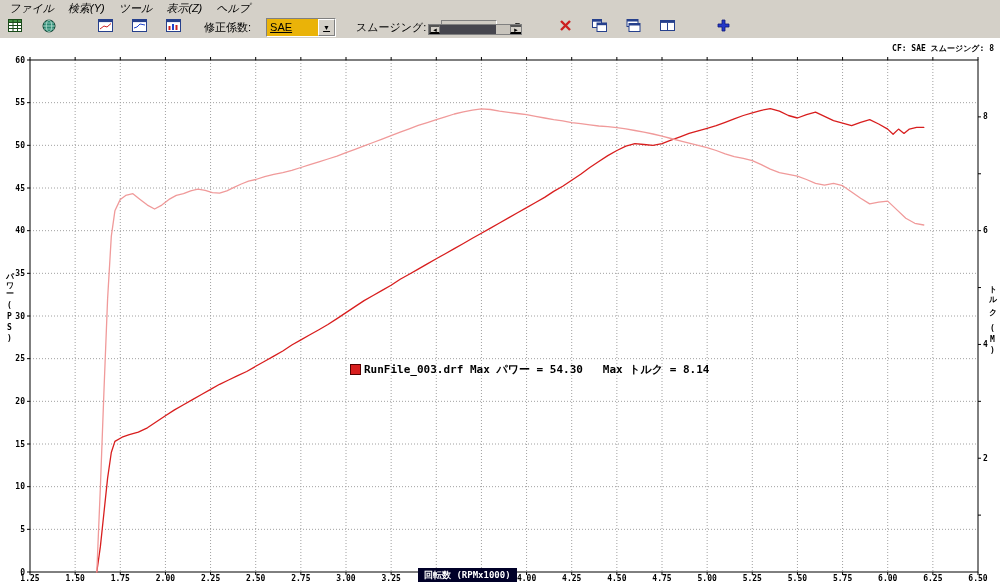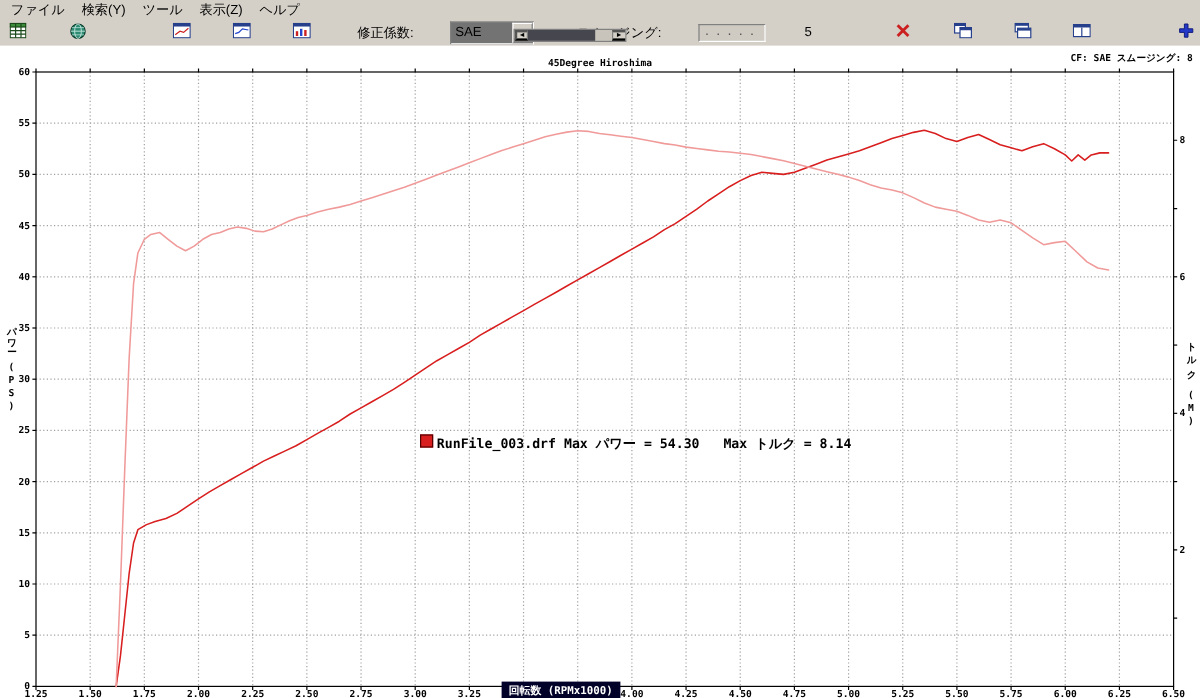--- a/index.html
+++ b/index.html
@@ -3,31 +3,31 @@
 <meta charset="utf-8">
 <style>
   html,body{margin:0;padding:0;}
   body{width:1000px;height:582px;overflow:hidden;background:#d4d0c8;
        font-family:"Liberation Sans",sans-serif;}
   .app{position:relative;width:1000px;height:582px;}
 
   
   .menubar{height:16px;display:flex;align-items:center;padding-left:2px;
            font-size:11px;background:#d4d0c8;}
-  .menu-item{padding:1px 7px;cursor:default;}
+  .menu-item{padding:1px 7px;cursor:default;font-style:italic;}
 
   
   .toolbar{position:relative;height:22px;display:flex;align-items:center;
-           gap:12px;padding-left:4px;background:#d4d0c8;justify-content:space-between;}
+           gap:12px;padding-left:4px;background:#d4d0c8;}
   .tbtn{width:22px;height:20px;display:flex;align-items:center;justify-content:center;
         background:transparent;border:1px solid transparent;padding:0;}
   .tsep{width:10px;height:1px;}
   .tlabel{font-size:11px;margin:0 3px 0 8px;white-space:nowrap;}
-  .combo{width:68px;height:17px;background:#737373;border:1px solid;
-         border-color:#808080 #fff #fff #808080;display:flex;align-items:center;}
+  .combo{width:68px;height:17px;background:#eab308;border:1px solid;
+         border-color:#808080 #fff #fff #808080;display:flex;align-items:center;text-decoration:underline;}
   .combo-val{flex:1;padding-left:3px;font-size:11px;}
   .combo-arrow{width:15px;height:15px;background:#d4d0c8;border:1px solid;
                border-color:#fff #808080 #808080 #fff;font-size:7px;
                display:flex;align-items:center;justify-content:center;}
   .smooth-box{width:54px;height:13px;border:1px solid;
               border-color:#808080 #fff #fff #808080;background:#cfcbc3;
               display:flex;align-items:center;justify-content:center;
               color:#555;font:9px "DejaVu Sans Mono",monospace;letter-spacing:4px;}
   .tval{font-size:11px;margin-left:5px;}
   .mini-scroll{position:absolute;left:428px;top:8px;width:92px;height:9px;
@@ -45,21 +45,21 @@
   .chart-title{position:absolute;left:340px;width:320px;top:1px;text-align:center;
                font:bold 8px "DejaVu Sans Mono",monospace;letter-spacing:1px;}
   .chart-subtitle{position:absolute;left:340px;width:320px;top:10px;text-align:center;
                   font:bold 8px "DejaVu Sans Mono",monospace;}
   .corner-note{position:absolute;right:6px;top:5px;
                font:bold 8px "DejaVu Sans Mono",monospace;}
   .v-label{position:absolute;writing-mode:vertical-rl;text-orientation:upright;
            font:bold 8px "DejaVu Sans Mono",monospace;letter-spacing:2px;}
   .v-left{left:3px;top:228px;}
   .v-right{left:986px;top:242px;}
-  .legend{position:absolute;left:350px;top:324px;display:flex;align-items:flex-start;
+  .legend{position:absolute;left:350px;top:324px;display:flex;align-items:center;
           font:bold 11px "DejaVu Sans Mono",monospace;white-space:pre;}
   .legend-marker{width:9px;height:9px;margin-right:3px;border:1px solid #500;background:#cc1111;}
   .x-label{position:absolute;left:418px;top:530px;background:#000028;color:#fff;
            font:bold 9px "DejaVu Sans Mono",monospace;padding:1px 6px 2px;}
 </style>
 </head>
 <body>
 
 <div class="app">
 
@@ -303,21 +303,20 @@
         <line x1="978" y1="192.66666666666669" x2="981" y2="192.66666666666669" stroke="#000"></line>
         <line x1="978" y1="135.77777777777777" x2="981" y2="135.77777777777777" stroke="#000"></line>
         <line x1="978" y1="78.88888888888891" x2="981" y2="78.88888888888891" stroke="#000"></line>
         <text x="983" y="422.72222222222223" text-anchor="start" font-size="8">2</text>
         <text x="983" y="308.94444444444446" text-anchor="start" font-size="8">4</text>
         <text x="983" y="195.16666666666669" text-anchor="start" font-size="8">6</text>
         <text x="983" y="81.38888888888891" text-anchor="start" font-size="8">8</text>
         <polyline points="96.8,534.0 100.4,508.4 104.0,474.3 107.6,440.1 111.3,414.5 114.9,403.4 122.1,399.2 129.3,396.6 138.3,394.1 147.4,389.8 156.4,383.8 165.4,377.8 174.5,371.9 183.5,366.7 192.5,361.6 201.5,356.5 210.6,351.4 219.6,346.3 228.6,342.0 237.7,337.7 246.7,333.5 255.7,328.3 264.7,323.2 273.8,318.1 282.8,313.0 291.8,307.0 300.9,301.9 309.9,296.8 318.9,291.7 327.9,286.5 337.0,280.6 346.0,274.6 355.0,268.6 364.1,262.6 373.1,257.5 382.1,252.4 391.1,247.3 400.2,241.3 409.2,236.2 418.2,231.1 427.3,225.9 436.3,220.8 445.3,215.7 454.3,210.6 463.4,205.5 472.4,200.3 481.4,195.2 490.5,190.1 499.5,185.0 508.5,179.9 517.5,174.7 526.6,169.6 535.6,164.5 544.6,159.4 553.7,153.4 562.7,148.3 571.7,142.3 580.7,136.3 589.8,129.5 598.8,123.5 607.8,117.6 616.9,112.5 625.9,108.2 634.9,105.6 643.9,106.5 653.0,107.3 662.0,105.6 671.0,102.2 680.1,98.8 689.1,95.4 698.1,92.8 707.1,90.3 716.2,87.7 725.2,84.3 734.2,80.9 743.3,77.5 752.3,74.9 761.3,72.3 770.3,70.6 779.4,73.2 788.4,77.5 797.4,80.0 806.5,76.6 815.5,74.1 824.5,78.3 833.5,82.6 842.6,85.1 851.6,87.7 860.6,84.3 869.7,81.7 878.7,86.0 887.7,91.1 893.1,96.2 898.5,91.1 904.0,95.4 909.4,91.1 916.6,89.4 923.8,89.4" fill="none" stroke="#d81e1e" stroke-width="1.3" stroke-linejoin="round" stroke-linecap="round"></polyline>
         <polyline points="96.8,534.0 100.4,448.7 104.0,352.0 107.6,260.9 111.3,198.4 114.9,172.8 120.3,161.4 125.7,157.4 132.9,155.7 140.1,161.4 147.4,167.1 154.6,171.0 161.8,167.1 169.0,161.4 176.3,157.4 183.5,155.7 190.7,152.8 197.9,151.1 205.2,152.3 212.4,154.6 219.6,155.1 226.8,152.8 234.0,149.4 241.3,146.0 248.5,143.2 255.7,141.5 264.7,138.6 273.8,136.3 282.8,134.6 291.8,132.4 300.9,129.5 309.9,126.7 318.9,123.8 327.9,121.0 337.0,118.1 346.0,114.7 355.0,111.3 364.1,107.9 373.1,104.5 382.1,101.1 391.1,97.7 400.2,94.2 409.2,90.8 418.2,87.4 427.3,84.6 436.3,81.7 445.3,78.9 454.3,76.0 463.4,73.8 472.4,72.1 481.4,70.9 490.5,71.5 499.5,73.2 508.5,74.3 517.5,75.5 526.6,76.6 535.6,78.3 544.6,80.0 553.7,81.7 562.7,82.9 571.7,84.6 580.7,85.7 589.8,86.9 598.8,88.0 607.8,88.6 616.9,89.7 625.9,90.8 634.9,92.5 643.9,94.2 653.0,96.0 662.0,98.2 671.0,100.5 680.1,102.8 689.1,105.1 698.1,107.3 707.1,109.6 716.2,112.5 725.2,115.9 734.2,118.7 743.3,120.4 752.3,122.7 761.3,126.7 770.3,131.2 779.4,134.6 788.4,136.3 797.4,138.1 806.5,141.5 815.5,145.4 824.5,147.2 833.5,145.4 842.6,147.7 851.6,154.0 860.6,160.2 869.7,165.9 878.7,164.2 887.7,163.1 896.7,171.6 905.8,180.2 914.8,185.3 923.8,187.0" fill="none" stroke="#f09a9a" stroke-width="1.3" stroke-linejoin="round" stroke-linecap="round"></polyline>
       </svg>
-    <div class="chart-subtitle">45Degree Hiroshima</div>
     <div class="corner-note">CF: SAE  スムージング: 8</div>
     <div class="v-label v-left">パワー (PS)</div>
     <div class="v-label v-right">トルク (M)</div>
     <div class="legend">
       <span class="legend-marker" style="background: rgb(216, 30, 30);"></span>
       <span>RunFile_003.drf Max パワー = 54.30   Max トルク = 8.14</span>
     </div>
     <div class="x-label">回転数 (RPMx1000)</div>
   </div>
 

